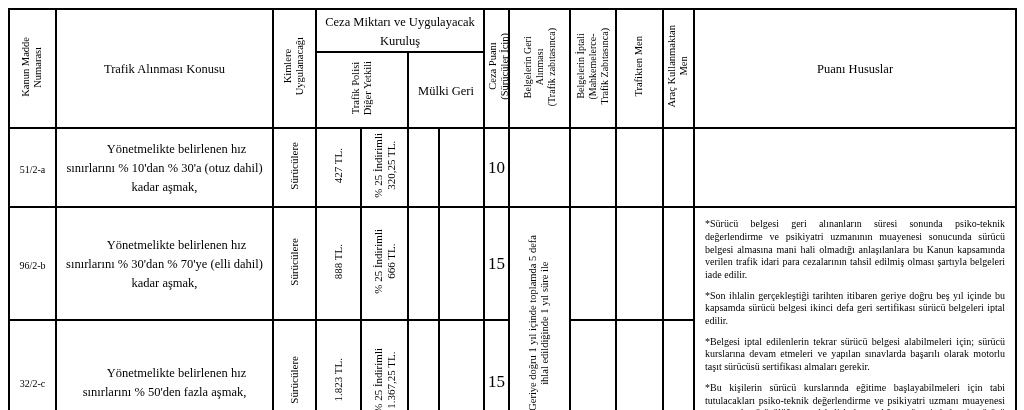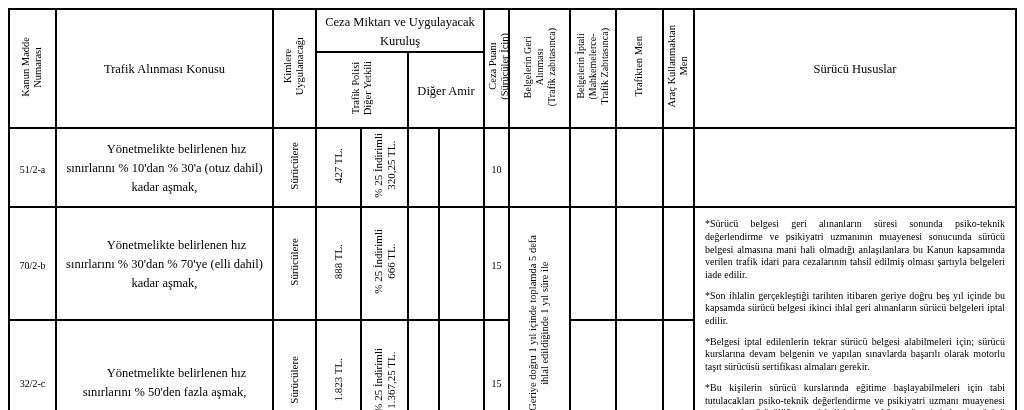--- a/index.html
+++ b/index.html
@@ -41,21 +41,21 @@
     font-size: 11px;
   }
   .fs105 { font-size: 10.5px; }
   .fs10  { font-size: 10px; }
   .h-text {
     font-size: 12.5px;
     white-space: pre-line;
     line-height: 1.25;
   }
   .madde { font-size: 10px; }
-  .puan  { font-size: 10px; }
+  .puan  { font-size: 17px; }
   td.konu-cell {
     text-align: justify;
     padding: 4px 7px;
   }
   .konu-text {
     font-size: 12.5px;
     line-height: 1.45;
     text-align: justify;
     margin-left: 24px;
   }
@@ -105,65 +105,65 @@
 (Sürücüler İçin)</span></td>
       <td rowspan="2"><span class="vt fs10">Belgelerin Geri
 Alınması
 (Trafik zabıtasınca)</span></td>
       <td rowspan="2"><span class="vt fs10">Belgelerin İptali
 (Mahkemelerce-
 Trafik Zabıtasınca)</span></td>
       <td rowspan="2"><span class="vt fs105">Trafikten Men</span></td>
       <td rowspan="2"><span class="vt fs105">Araç Kullanmaktan
 Men</span></td>
-      <td rowspan="2"><span class="h-text">Sürücü Hususlar</span></td>
+      <td rowspan="2"><span class="h-text">Puanı Hususlar</span></td>
     </tr>
 
     <tr style="height:76px">
       <td colspan="2"><span class="vt fs105">Trafik Polisi
 Diğer Yetkili</span></td>
-      <td colspan="2"><span class="h-text">Diğer Amir</span></td>
+      <td colspan="2"><span class="h-text">Mülki Geri</span></td>
     </tr>
 
     <tr style="height:79px">
       <td><span class="madde">51/2-a</span></td>
       <td class="konu-cell"><span class="konu-text">Yönetmelikte belirlenen hız sınırlarını % 10'dan % 30'a (otuz dahil) kadar aşmak,</span></td>
       <td><span class="vt">Sürücülere</span></td>
       <td><span class="vt">427 TL.</span></td>
       <td><span class="vt">% 25 İndirimli
 320,25 TL.</span></td>
       <td></td>
       <td></td>
       <td><span class="puan">10</span></td>
       <td></td>
       <td></td>
       <td></td>
       <td></td>
       <td></td>
     </tr>
 
     <tr style="height:103px">
-      <td><span class="madde">70/2-b</span></td>
+      <td><span class="madde">96/2-b</span></td>
       <td class="konu-cell"><span class="konu-text">Yönetmelikte belirlenen hız sınırlarını % 30'dan % 70'ye (elli dahil) kadar aşmak,</span></td>
       <td><span class="vt">Sürücülere</span></td>
       <td><span class="vt">888 TL.</span></td>
       <td><span class="vt">% 25 İndirimli
 666 TL.</span></td>
       <td></td>
       <td></td>
       <td><span class="puan">15</span></td>
       <td rowspan="2"><span class="vt fs105">Geriye doğru 1 yıl içinde toplamda  5 defa
 ihlal edildiğinde 1 yıl süre ile</span></td>
       <td></td>
       <td></td>
       <td></td>
       <td rowspan="2" class="diger-cell">
         <p>*Sürücü belgesi geri alınanların süresi sonunda psiko-teknik değerlendirme ve psikiyatri uzmanının muayenesi sonucunda sürücü belgesi almasına mani hali olmadığı anlaşılanlara bu Kanun kapsamında verilen trafik idari para cezalarının tahsil edilmiş olması şartıyla belgeleri iade edilir.</p>
-        <p>*Son ihlalin gerçekleştiği tarihten itibaren geriye doğru beş yıl içinde bu kapsamda sürücü belgesi ikinci ihlal geri alınanların sürücü belgeleri iptal edilir.</p>
-        <p>*Belgesi iptal edilenlerin tekrar sürücü belgesi alabilmeleri için; sürücü kurslarına devam belgenin ve yapılan sınavlarda başarılı olarak motorlu taşıt sürücüsü sertifikası almaları gerekir.</p>
+        <p>*Son ihlalin gerçekleştiği tarihten itibaren geriye doğru beş yıl içinde bu kapsamda sürücü belgesi ikinci defa geri sertifikası sürücü belgeleri iptal edilir.</p>
+        <p>*Belgesi iptal edilenlerin tekrar sürücü belgesi alabilmeleri için; sürücü kurslarına devam etmeleri ve yapılan sınavlarda başarılı olarak motorlu taşıt sürücüsü sertifikası almaları gerekir.</p>
         <p>*Bu kişilerin sürücü kurslarında eğitime başlayabilmeleri için tabi tutulacakları psiko-teknik değerlendirme ve psikiyatri uzmanı muayenesi sonucunda sürücülüğe engel hali bulunmadığını gösterir belgenin sürücü kursuna ibrazı zorunludur.</p>
       </td>
     </tr>
 
     <tr style="height:112px">
       <td><span class="madde">32/2-c</span></td>
       <td class="konu-cell"><span class="konu-text">Yönetmelikte belirlenen hız sınırlarını % 50'den fazla aşmak,</span></td>
       <td><span class="vt">Sürücülere</span></td>
       <td><span class="vt">1.823 TL.</span></td>
       <td><span class="vt">% 25 İndirimli

